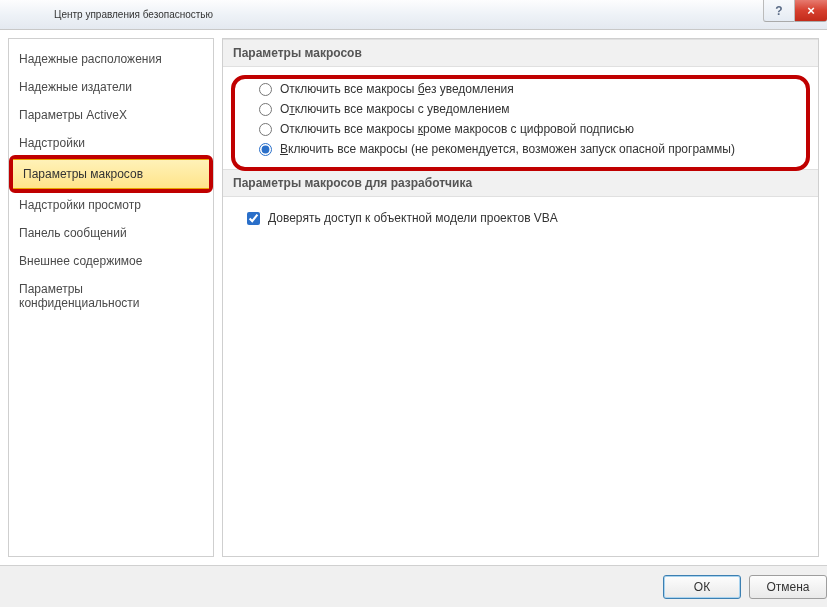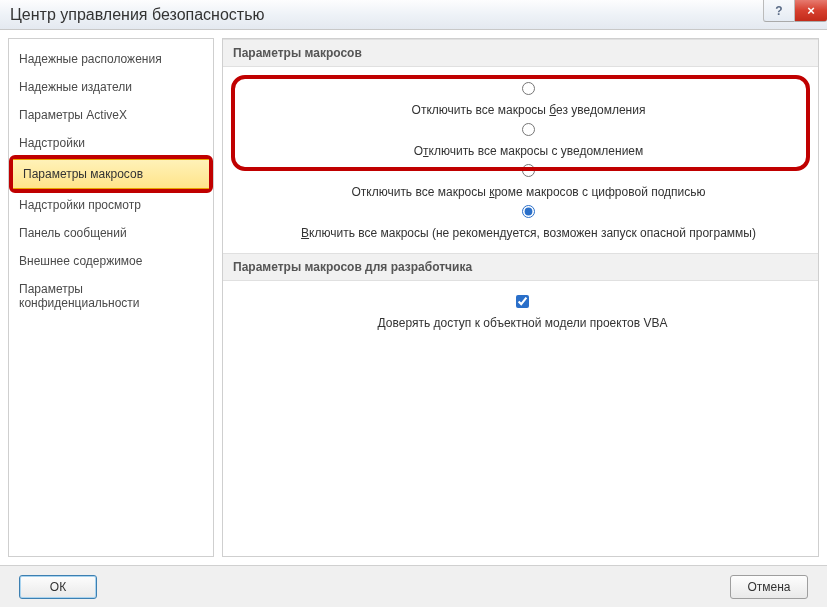--- a/index.html
+++ b/index.html
@@ -18,22 +18,23 @@
   .titlebar {
     height: 30px;
     background: linear-gradient(to bottom, #fdfdfe 0%, #eef2f7 50%, #e4e9f0 100%);
     border-bottom: 1px solid #c8c8c8;
     display: flex;
     align-items: center;
     padding-left: 10px;
     position: relative;
   }
   .titlebar .title {
-    font-size: 16px;
-    color: #333;
+    font-size: 10px;
+    color: #333;
+    margin-left: 44px;
   }
   .window-controls {
     position: absolute;
     right: 0;
     top: 0;
     display: flex;
     height: 22px;
   }
   .win-btn {
     width: 32px;
@@ -119,48 +120,47 @@
   .radio-group {
     padding: 4px 8px 10px 24px;
   }
   .radio-row, .check-row {
     display: flex;
     align-items: center;
     gap: 8px;
     padding: 3px 0;
     font-size: 12px;
     color: #333;
-    flex-direction: column;
   }
   .radio-row input, .check-row input {
     width: 13px; height: 13px;
     accent-color: #2a6fc9;
   }
-  .check-row { padding: 6px 8px 6px 12px; justify-content: flex-end; }
+  .check-row { padding: 6px 8px 6px 12px; }
   .underline-char { text-decoration: underline; }
 
   .highlight-box-main {
     position: absolute;
     top: 36px;
     left: 8px;
     right: 8px;
     height: 96px;
     border: 4px solid #c00000;
     border-radius: 14px;
     pointer-events: none;
   }
 
   
   .footer {
     height: 42px;
     display: flex;
-    justify-content: space-between;
+    justify-content: flex-end;
     align-items: center;
     gap: 8px;
-    padding: 0 19px;
+    padding: 0 0;
     background: #f0f0f0;
     border-top: 1px solid #d0d0d0;
   }
   .btn {
     min-width: 78px;
     height: 24px;
     background: linear-gradient(to bottom,#fdfdfd,#e9e9e9);
     border: 1px solid #9e9e9e;
     border-radius: 3px;
     font-size: 12px;

